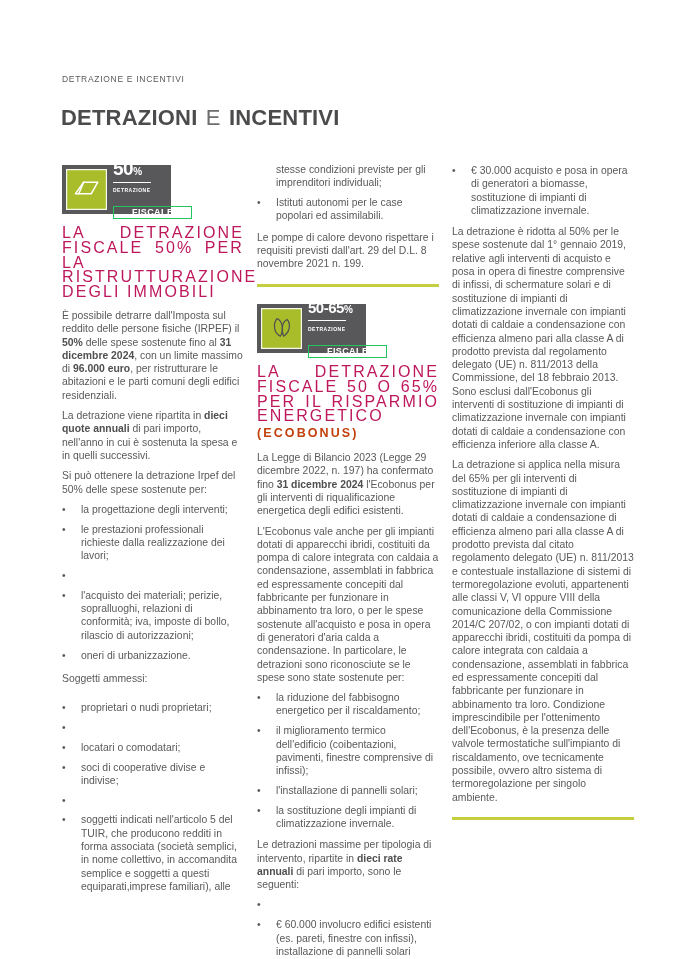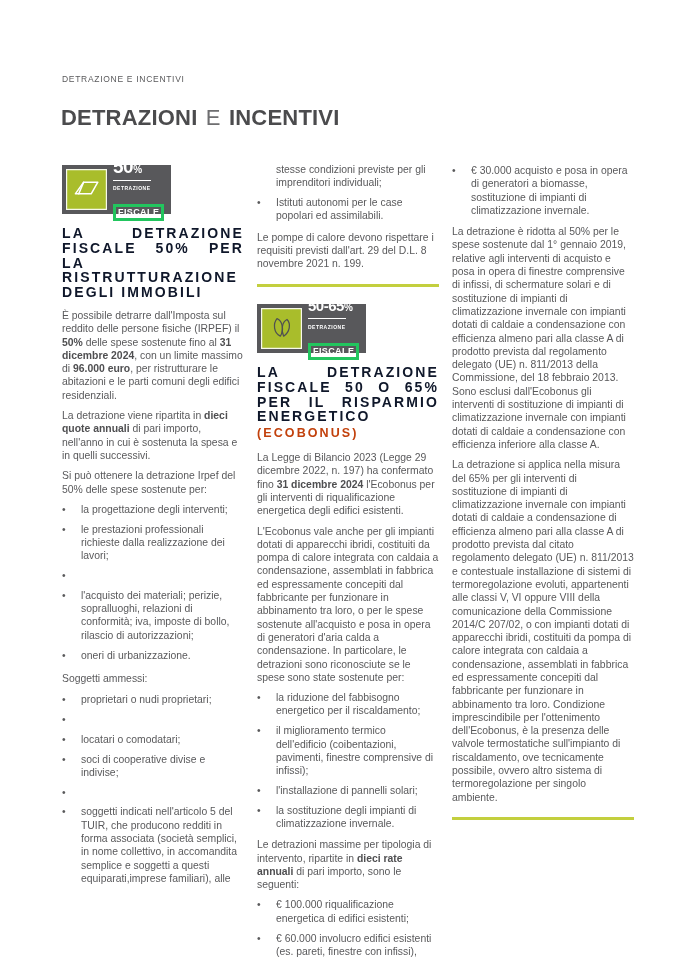--- a/index.html
+++ b/index.html
@@ -34,26 +34,26 @@
   }
   .badge .txt{color:#fff;display:flex;flex-direction:column;align-items:flex-start;}
   .badge .big{font-weight:bold;font-size:19px;line-height:17px;letter-spacing:-.5px;}
   .badge .big .pct{font-size:10px;letter-spacing:0;}
   .badge2 .big{font-size:15px;line-height:17px;}
   .badge .lbl1{
     font-size:5px;letter-spacing:.5px;border-top:1px solid #fff;
     padding-top:1.5px;margin-top:2px;font-weight:bold;
   }
   .badge .lbl2{
-    font-size:9px;font-weight:bold;border:3px solid #22c55e;
-    padding:0 2px;margin-top:9px;letter-spacing:.4px;line-height:11px;
+    font-size:9px;font-weight:bold;border:1px solid #22c55e;
+    padding:0 18px;margin-top:9px;letter-spacing:.4px;line-height:11px;
   }
   
   .heading{
-    color:#0f172a;font-weight:bold;font-size:14px;line-height:14.8px;
+    color:#be185d;font-weight:normal;font-size:16px;line-height:14.8px;
     letter-spacing:2.1px;text-align:justify;margin:0 0 9px;
   }
   .heading-sub{
     color:#c2410c;font-weight:bold;font-size:12.5px;line-height:14.8px;
     letter-spacing:2.1px;margin:-7px 0 10px;
   }
   .rule{height:3.5px;background:#c3cf3e;margin:13px 0 17px;}
   
   ul.bullets{list-style:none;margin:1px 0 8px;padding:0;}
   ul.bullets li{display:flex;margin:0 0 6.5px;}
@@ -104,21 +104,21 @@
         </li>
       <li>
           <span class="dot">•</span>
           <span class="bt">l'acquisto dei materiali; perizie, sopralluoghi, relazioni di conformità; iva, imposte di bollo, rilascio di autorizzazioni;</span>
         </li>
       <li>
           <span class="dot">•</span>
           <span class="bt">oneri di urbanizzazione.</span>
         </li>
     </ul>
-    <p style="margin:10px 0 8px;">Soggetti ammessi:</p>
+    <p style="margin:10px 0 16px;">Soggetti ammessi:</p>
     <ul class="bullets">
       <li>
           <span class="dot">•</span>
           <span class="bt">proprietari o nudi proprietari;</span>
         </li>
       <li>
           <span class="dot">•</span>
         </li>
       <li>
           <span class="dot">•</span>
@@ -182,21 +182,20 @@
         </li>
       <li>
           <span class="dot">•</span>
           <span class="bt">la sostituzione degli impianti di climatizzazione invernale.</span>
         </li>
     </ul>
     <p>Le detrazioni massime per tipologia di intervento, ripartite in <b>dieci rate annuali</b> di pari importo, sono le seguenti:</p>
     <ul class="bullets">
       <li>
           <span class="dot">•</span>
-          <span class="bt">€ 100.000 riqualificazione energetica di edifici esistenti;</span>
         </li>
       <li>
           <span class="dot">•</span>
           <span class="bt">€ 60.000 involucro edifici esistenti (es. pareti, finestre con infissi), installazione di pannelli solari acquisto e posa in opera delle schermature solari;</span>
         </li>
     </ul>
   </div>
 
   <div class="col">
     <ul class="bullets">

